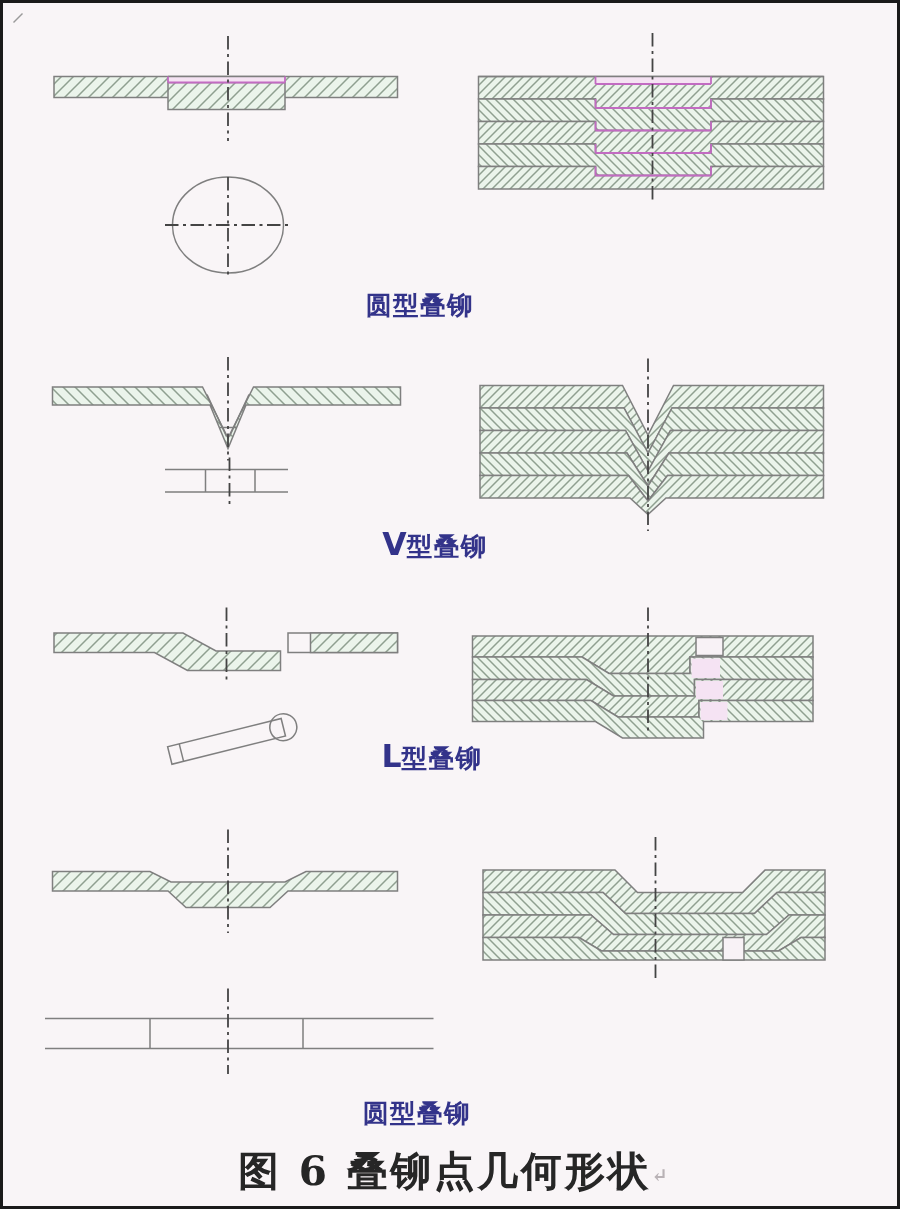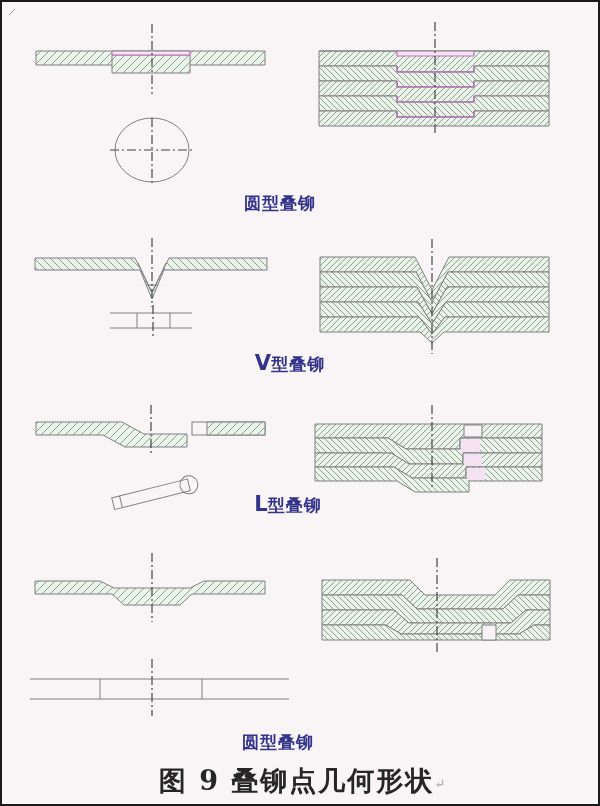--- a/index.html
+++ b/index.html
@@ -154,16 +154,16 @@
     <span class="pfx">V</span><span>型叠铆</span>
   </div>
   <div class="row-label" style="left:286px; top:490px;">
     <span class="pfx">L</span><span>型叠铆</span>
   </div>
   <div class="row-label" style="left:276px; top:727px;">
     <span class="pfx"></span><span>圆型叠铆</span>
   </div>
 
   <div id="caption">
-    <span>图 9  叠铆点几何形状</span><span class="mark">↵</span>
+    <span>图 6  叠铆点几何形状</span><span class="mark">↵</span>
   </div>
 
 </div>
 
 </body></html>

